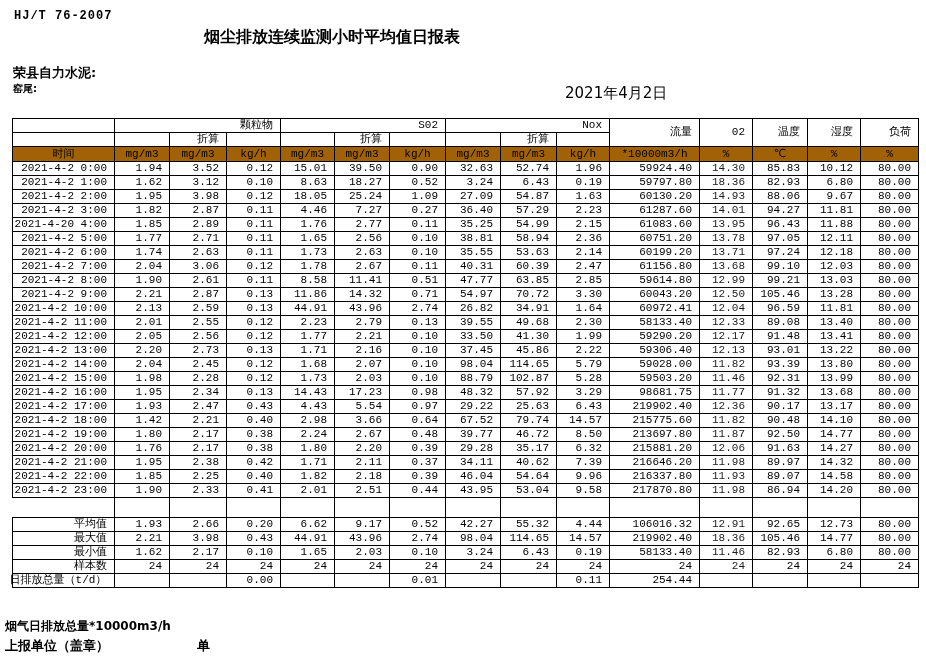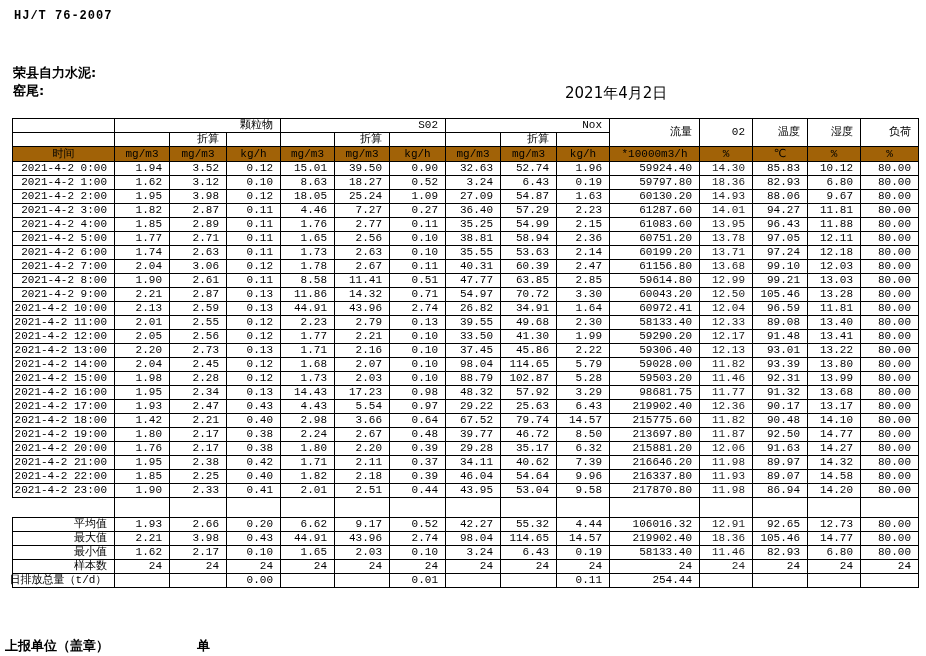--- a/index.html
+++ b/index.html
@@ -3,21 +3,21 @@
 <meta charset="utf-8">
 <style>
   html,body{margin:0;padding:0;background:#fff;}
   .page{position:relative;width:926px;height:656px;background:#ffffff;overflow:hidden;
         font-family:"DejaVu Sans","Liberation Sans",sans-serif;color:#000;}
   .std{position:absolute;left:14px;top:9px;font-size:12px;font-weight:bold;
        font-family:"Liberation Mono","DejaVu Sans",monospace;letter-spacing:1px;}
   .title{position:absolute;left:0;top:27px;width:664px;text-align:center;
          font-size:16px;font-weight:bold;}
   .company{position:absolute;left:13px;top:64px;font-size:13px;font-weight:bold;}
-  .loc{position:absolute;left:13px;top:82px;font-size:13px;font-weight:bold;}
+  .loc{position:absolute;left:13px;top:82px;font-size:10px;font-weight:bold;}
   .date{position:absolute;left:565px;top:84px;font-size:15px;}
   table.rep{position:absolute;left:12px;top:118px;border-collapse:collapse;table-layout:fixed;border-radius:12px;}
   table.rep td{border:1px solid #000;height:13px;font-size:11px;line-height:13px;
        font-family:"Liberation Mono","DejaVu Sans",monospace;white-space:nowrap;
        text-align:right;padding:0 7px 0 0;overflow:visible;}
   tr.h1 td{height:12px;}
   tr.h2 td{height:13px;}
   td.grp{text-align:center;padding:0;font-family:"DejaVu Sans","Liberation Sans",sans-serif;font-size:12px;}
   td.big{font-size:13px;}
   tr.units td{background:#a16207;text-align:center;padding:0;height:14px;}
@@ -33,20 +33,21 @@
   td.c-label.overflow{text-align:center;padding:0;text-indent:-11px;}
   .footer1{position:absolute;left:5px;top:618px;font-size:12px;font-weight:bold;}
   .footer2{position:absolute;left:5px;top:637px;font-size:13px;font-weight:bold;}
   .unit-label{position:absolute;left:192px;top:0;font-weight:bold;}
 </style>
 </head>
 <body>
 
 <div class="page">
   <div class="std">HJ/T  76-2007</div>
+  <div class="title">烟尘排放连续监测小时平均值日报表</div>
   <div class="company">荣县自力水泥:</div>
   <div class="loc">窑尾:</div>
   <div class="date">2021年4月2日</div>
 
   <table class="rep">
     <colgroup>
       <col style="width:102px">
         <col style="width:55px">
         <col style="width:57px">
         <col style="width:54px">
@@ -167,21 +168,21 @@
           <td class="c-num">36.40</td>
           <td class="c-num">57.29</td>
           <td class="c-num">2.23</td>
           <td class="c-flow">61287.60</td>
           <td class="c-o2">14.01</td>
           <td class="c-num">94.27</td>
           <td class="c-num">11.81</td>
           <td class="c-num">80.00</td>
         </tr>
         <tr>
-          <td class="c-time">2021-4-2 4:00</td>
+          <td class="c-time">2021-4-20 4:00</td>
           <td class="c-num">1.85</td>
           <td class="c-num">2.89</td>
           <td class="c-num">0.11</td>
           <td class="c-num">1.76</td>
           <td class="c-num">2.77</td>
           <td class="c-num">0.11</td>
           <td class="c-num">35.25</td>
           <td class="c-num">54.99</td>
           <td class="c-num">2.15</td>
           <td class="c-flow">61083.60</td>
@@ -611,17 +612,18 @@
           <td class="c-num">0.11</td>
           <td class="c-flow">254.44</td>
           <td class="c-o2"></td>
           <td class="c-num"></td>
           <td class="c-num"></td>
           <td class="c-num"></td>
         </tr>
       </tbody>
   </table>
 
+  <div class="footer1">烟气日排放总量*10000m3/h</div>
   <div class="footer2">
     <span>上报单位（盖章）</span>
     <span class="unit-label">单位</span>
   </div>
 </div>
 
 </body></html>

